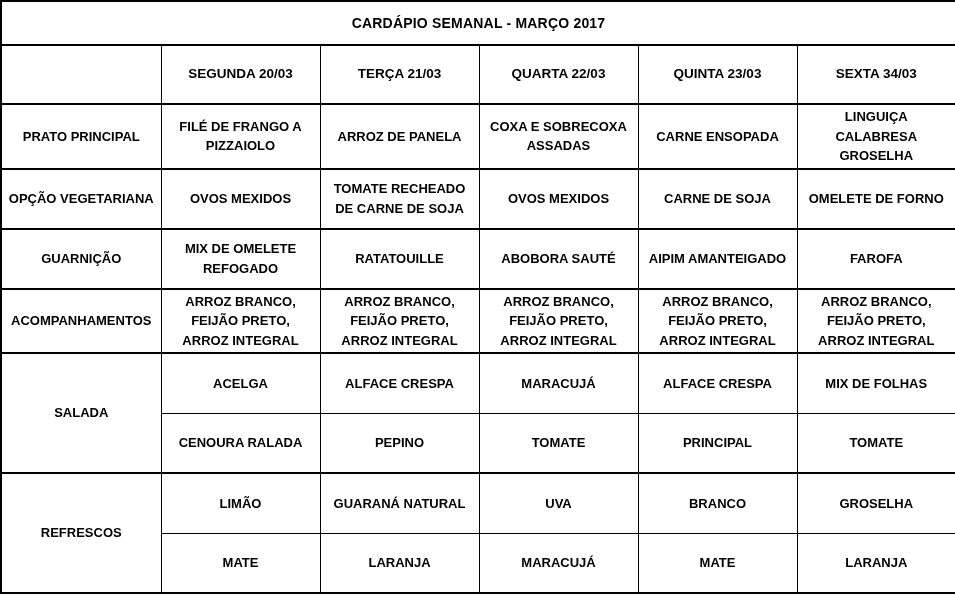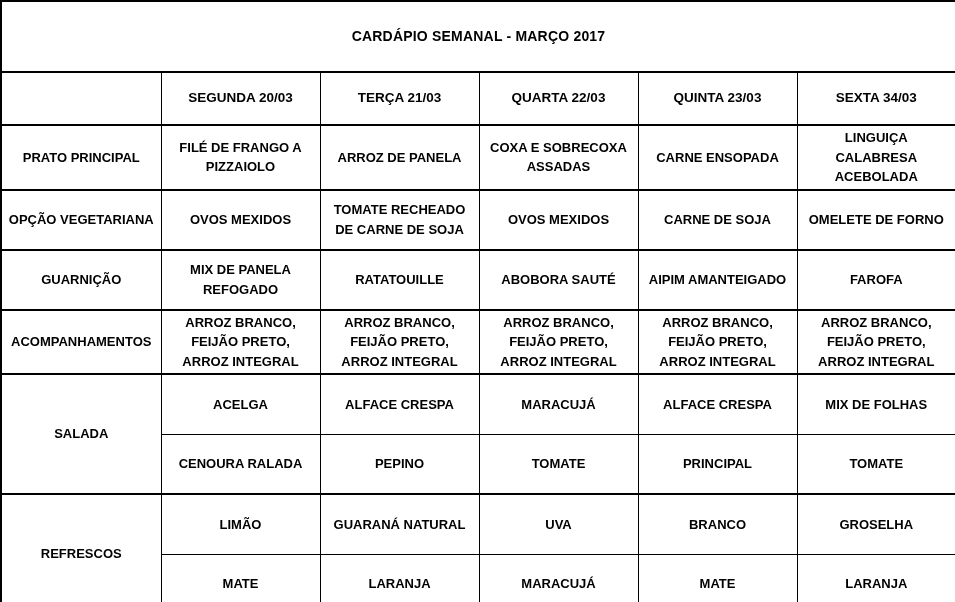--- a/index.html
+++ b/index.html
@@ -23,26 +23,26 @@
     border: 1px solid #000000;
     text-align: center;
     vertical-align: middle;
     font-weight: bold;
     font-size: 13px;
     padding: 2px 5px;
     word-wrap: break-word;
     line-height: 1.5;
   }
   tr.title-row td {
-    height: 71px;
+    height: 44px;
     font-size: 14px;
     letter-spacing: 0.2px;
   }
   tr.header-row td {
-    height: 53px;
+    height: 59px;
     font-size: 13.5px;
   }
   tr.data-row td {
     height: 60px;
   }
   td.label {
     font-size: 13.5px;
   }
   td.small {
     font-size: 10.5px;
@@ -79,35 +79,35 @@
     <td>QUINTA 23/03</td>
     <td>SEXTA 34/03</td>
   </tr>
 
   <tr class="data-row major">
     <td class="label">PRATO PRINCIPAL</td>
     <td class="small">FILÉ DE FRANGO A PIZZAIOLO</td>
     <td>ARROZ DE PANELA</td>
     <td class="small">COXA E SOBRECOXA ASSADAS</td>
     <td>CARNE ENSOPADA</td>
-    <td>LINGUIÇA CALABRESA ACEBOLADA</td>
+    <td>LINGUIÇA CALABRESA GROSELHA</td>
   </tr>
 
   <tr class="data-row major">
     <td class="label">OPÇÃO VEGETARIANA</td>
     <td>OVOS MEXIDOS</td>
     <td class="small">TOMATE RECHEADO DE CARNE DE SOJA</td>
     <td>OVOS MEXIDOS</td>
     <td>CARNE DE SOJA</td>
     <td>OMELETE DE FORNO</td>
   </tr>
 
   <tr class="data-row major">
     <td class="label">GUARNIÇÃO</td>
-    <td>MIX DE PANELA REFOGADO</td>
+    <td>MIX DE OMELETE REFOGADO</td>
     <td>RATATOUILLE</td>
     <td>ABOBORA SAUTÉ</td>
     <td>AIPIM AMANTEIGADO</td>
     <td>FAROFA</td>
   </tr>
 
   <tr class="data-row major">
     <td class="label">ACOMPANHAMENTOS</td>
     <td>ARROZ BRANCO, FEIJÃO PRETO, ARROZ INTEGRAL</td>
     <td>ARROZ BRANCO, FEIJÃO PRETO, ARROZ INTEGRAL</td>

